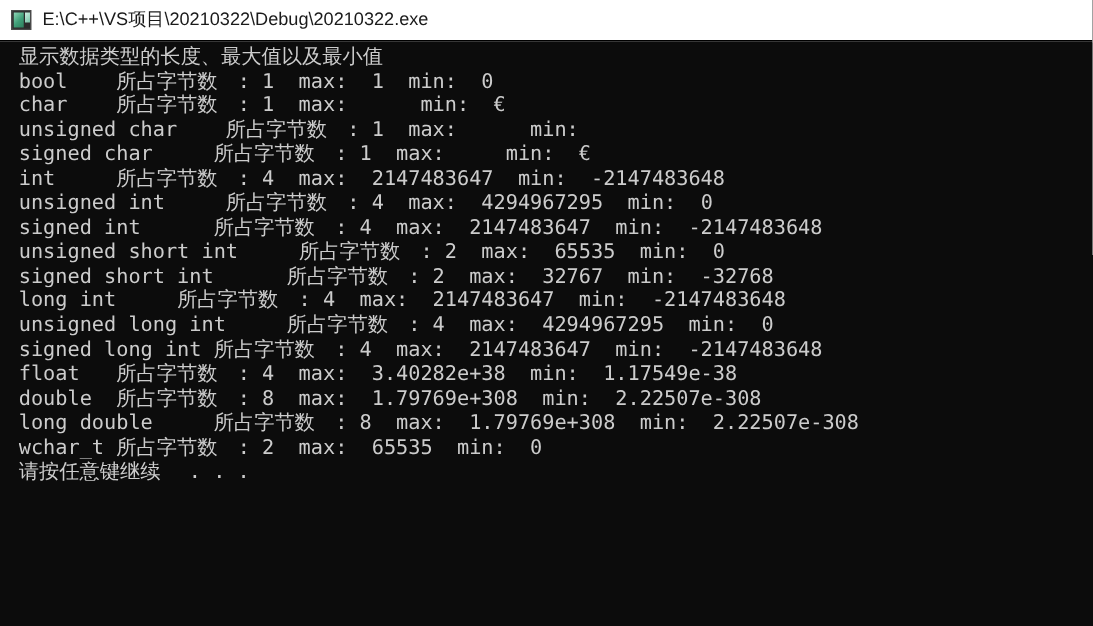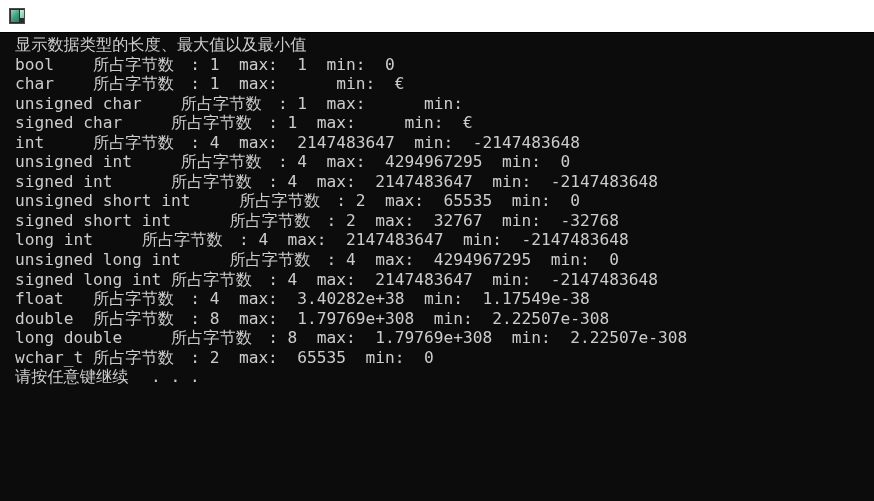--- a/index.html
+++ b/index.html
@@ -108,20 +108,21 @@
 </head>
 <body>
 
 <div id="screen">
 
   <div id="titlebar">
     <div id="app-icon">
       <div class="sq-a"></div>
       <div class="sq-b"></div>
     </div>
+    <div id="title-text">E:\C++\VS项目\20210322\Debug\20210322.exe</div>
   </div>
 
   <div id="console">
     <div id="console-lines"><span class="ln"><span class="cjk" style="display: inline-block; width: 349.92px;">显示数据类型的长度、最大值以及最小值</span></span><span class="ln"><span>bool    </span><span class="cjk" style="display: inline-block; width: 97.2px;">所占字节数</span><span>: 1  max:  1  min:  0</span></span><span class="ln"><span>char    </span><span class="cjk" style="display: inline-block; width: 97.2px;">所占字节数</span><span>: 1  max:      min:  €</span></span><span class="ln"><span>unsigned char    </span><span class="cjk" style="display: inline-block; width: 97.2px;">所占字节数</span><span>: 1  max:      min: </span></span><span class="ln"><span>signed char     </span><span class="cjk" style="display: inline-block; width: 97.2px;">所占字节数</span><span>: 1  max:     min:  €</span></span><span class="ln"><span>int     </span><span class="cjk" style="display: inline-block; width: 97.2px;">所占字节数</span><span>: 4  max:  2147483647  min:  -2147483648</span></span><span class="ln"><span>unsigned int     </span><span class="cjk" style="display: inline-block; width: 97.2px;">所占字节数</span><span>: 4  max:  4294967295  min:  0</span></span><span class="ln"><span>signed int      </span><span class="cjk" style="display: inline-block; width: 97.2px;">所占字节数</span><span>: 4  max:  2147483647  min:  -2147483648</span></span><span class="ln"><span>unsigned short int     </span><span class="cjk" style="display: inline-block; width: 97.2px;">所占字节数</span><span>: 2  max:  65535  min:  0</span></span><span class="ln"><span>signed short int      </span><span class="cjk" style="display: inline-block; width: 97.2px;">所占字节数</span><span>: 2  max:  32767  min:  -32768</span></span><span class="ln"><span>long int     </span><span class="cjk" style="display: inline-block; width: 97.2px;">所占字节数</span><span>: 4  max:  2147483647  min:  -2147483648</span></span><span class="ln"><span>unsigned long int     </span><span class="cjk" style="display: inline-block; width: 97.2px;">所占字节数</span><span>: 4  max:  4294967295  min:  0</span></span><span class="ln"><span>signed long int </span><span class="cjk" style="display: inline-block; width: 97.2px;">所占字节数</span><span>: 4  max:  2147483647  min:  -2147483648</span></span><span class="ln"><span>float   </span><span class="cjk" style="display: inline-block; width: 97.2px;">所占字节数</span><span>: 4  max:  3.40282e+38  min:  1.17549e-38</span></span><span class="ln"><span>double  </span><span class="cjk" style="display: inline-block; width: 97.2px;">所占字节数</span><span>: 8  max:  1.79769e+308  min:  2.22507e-308</span></span><span class="ln"><span>long double     </span><span class="cjk" style="display: inline-block; width: 97.2px;">所占字节数</span><span>: 8  max:  1.79769e+308  min:  2.22507e-308</span></span><span class="ln"><span>wchar_t </span><span class="cjk" style="display: inline-block; width: 97.2px;">所占字节数</span><span>: 2  max:  65535  min:  0</span></span><span class="ln"><span class="cjk" style="display: inline-block; width: 136.08px;">请按任意键继续</span><span>. . .</span></span></div>
   </div>
 
 
 </div>
 
 </body></html>

